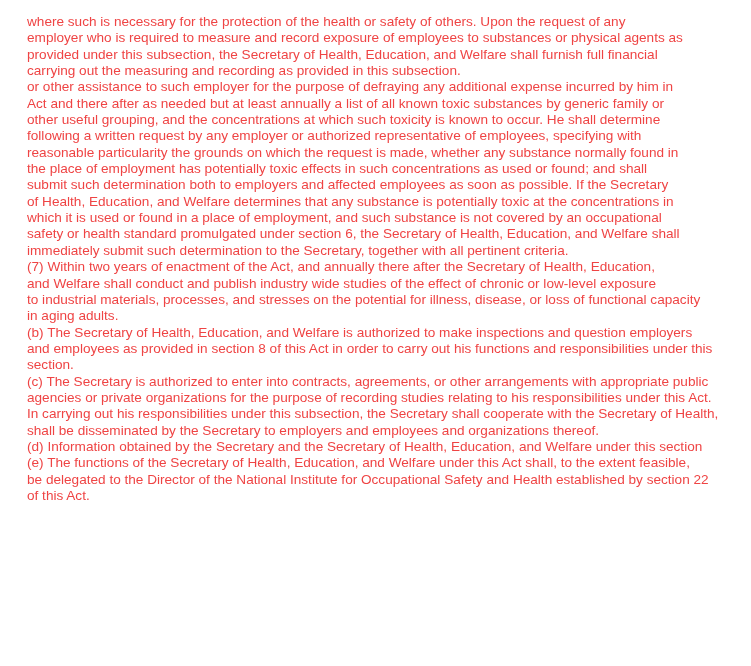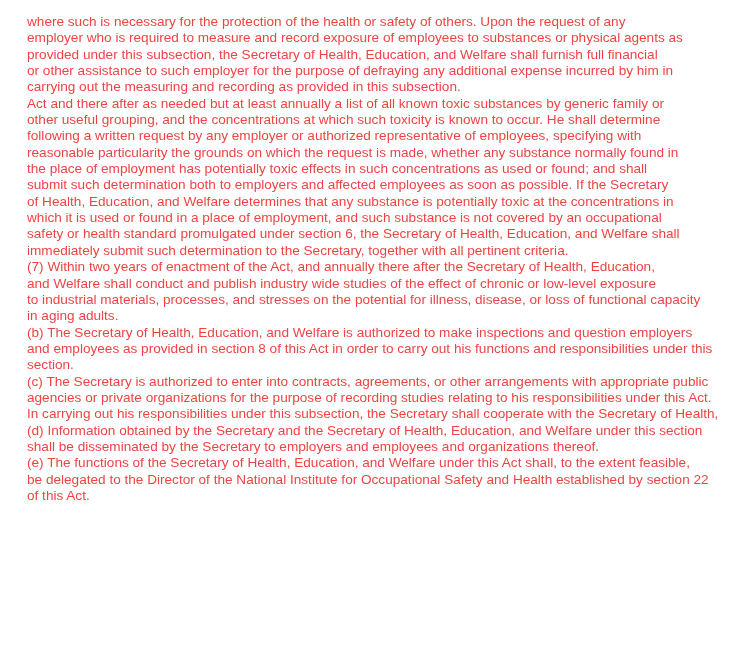--- a/index.html
+++ b/index.html
@@ -18,22 +18,22 @@
     .line { display: block; height: 16.35px; }
   </style>
 </head>
 <body>
 
 <div class="page">
   <div>
     <span class="line">where such is necessary for the protection of the health or safety of others. Upon the request of any</span>
     <span class="line">employer who is required to measure and record exposure of employees to substances or physical agents as</span>
     <span class="line">provided under this subsection, the Secretary of Health, Education, and Welfare shall furnish full financial</span>
+    <span class="line">carrying out the measuring and recording as provided in this subsection.</span>
     <span class="line">or other assistance to such employer for the purpose of defraying any additional expense incurred by him in</span>
-    <span class="line">carrying out the measuring and recording as provided in this subsection.</span>
   </div>
   <div>
     <span class="line">Act and there after as needed but at least annually a list of all known toxic substances by generic family or</span>
     <span class="line">other useful grouping, and the concentrations at which such toxicity is known to occur. He shall determine</span>
     <span class="line">following a written request by any employer or authorized representative of employees, specifying with</span>
     <span class="line">reasonable particularity the grounds on which the request is made, whether any substance normally found in</span>
     <span class="line">the place of employment has potentially toxic effects in such concentrations as used or found; and shall</span>
     <span class="line">submit such determination both to employers and affected employees as soon as possible. If the Secretary</span>
     <span class="line">of Health, Education, and Welfare determines that any substance is potentially toxic at the concentrations in</span>
     <span class="line">which it is used or found in a place of employment, and such substance is not covered by an occupational</span>
@@ -50,21 +50,21 @@
     <span class="line">(b) The Secretary of Health, Education, and Welfare is authorized to make inspections and question employers</span>
     <span class="line">and employees as provided in section 8 of this Act in order to carry out his functions and responsibilities under this</span>
     <span class="line">section.</span>
   </div>
   <div>
     <span class="line">(c) The Secretary is authorized to enter into contracts, agreements, or other arrangements with appropriate public</span>
     <span class="line">agencies or private organizations for the purpose of recording studies relating to his responsibilities under this Act.</span>
     <span class="line">In carrying out his responsibilities under this subsection, the Secretary shall cooperate with the Secretary of Health,</span>
   </div>
   <div>
+    <span class="line">shall be disseminated by the Secretary to employers and employees and organizations thereof.</span>
     <span class="line">(d) Information obtained by the Secretary and the Secretary of Health, Education, and Welfare under this section</span>
-    <span class="line">shall be disseminated by the Secretary to employers and employees and organizations thereof.</span>
   </div>
   <div>
     <span class="line">(e) The functions of the Secretary of Health, Education, and Welfare under this Act shall, to the extent feasible,</span>
     <span class="line">be delegated to the Director of the National Institute for Occupational Safety and Health established by section 22</span>
     <span class="line">of this Act.</span>
   </div>
 </div>
 
 </body></html>

